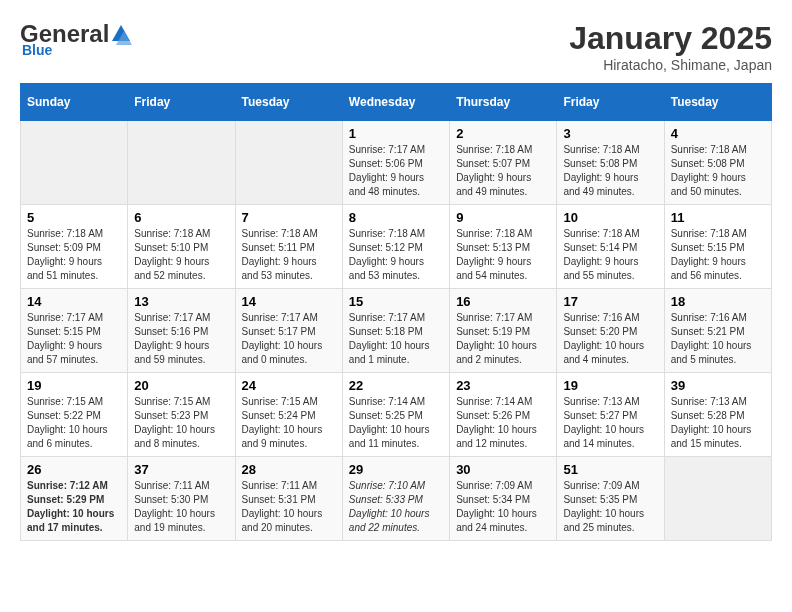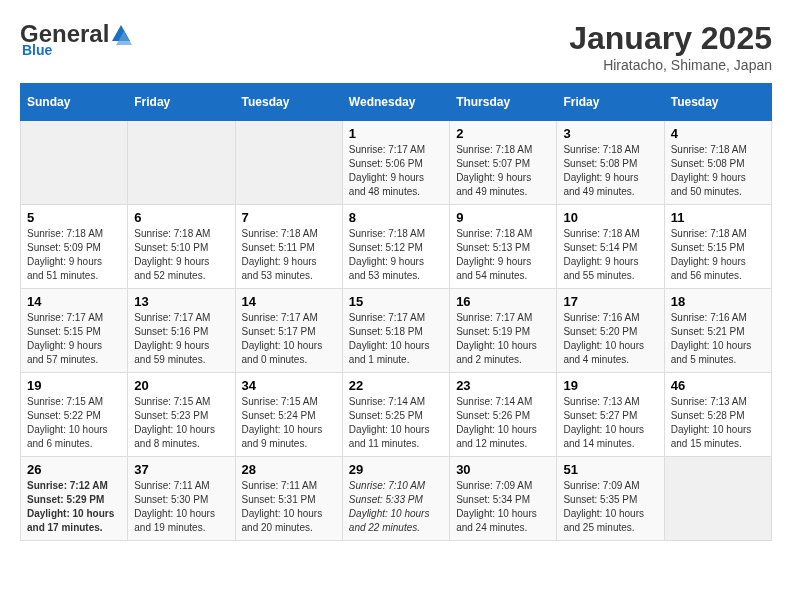--- a/index.html
+++ b/index.html
@@ -231,21 +231,21 @@
 Sunset: 5:22 PM
 Daylight: 10 hours and 6 minutes.</div>
         </td>
         <td>
           <span class="day-number">20</span>
           <div class="day-info" style="white-space: pre-line;">Sunrise: 7:15 AM
 Sunset: 5:23 PM
 Daylight: 10 hours and 8 minutes.</div>
         </td>
         <td>
-          <span class="day-number">34</span>
+          <span class="day-number">24</span>
           <div class="day-info" style="white-space: pre-line;">Sunrise: 7:15 AM
 Sunset: 5:24 PM
 Daylight: 10 hours and 9 minutes.</div>
         </td>
         <td>
           <span class="day-number">22</span>
           <div class="day-info" style="white-space: pre-line;">Sunrise: 7:14 AM
 Sunset: 5:25 PM
 Daylight: 10 hours and 11 minutes.</div>
         </td>
@@ -255,21 +255,21 @@
 Sunset: 5:26 PM
 Daylight: 10 hours and 12 minutes.</div>
         </td>
         <td>
           <span class="day-number">19</span>
           <div class="day-info" style="white-space: pre-line;">Sunrise: 7:13 AM
 Sunset: 5:27 PM
 Daylight: 10 hours and 14 minutes.</div>
         </td>
         <td>
-          <span class="day-number">46</span>
+          <span class="day-number">39</span>
           <div class="day-info" style="white-space: pre-line;">Sunrise: 7:13 AM
 Sunset: 5:28 PM
 Daylight: 10 hours and 15 minutes.</div>
         </td>
       </tr>
       <tr>
         <td>
           <span class="day-number">26</span>
           <div class="day-info" style="white-space: pre-line; font-weight: bold;">Sunrise: 7:12 AM
 Sunset: 5:29 PM

